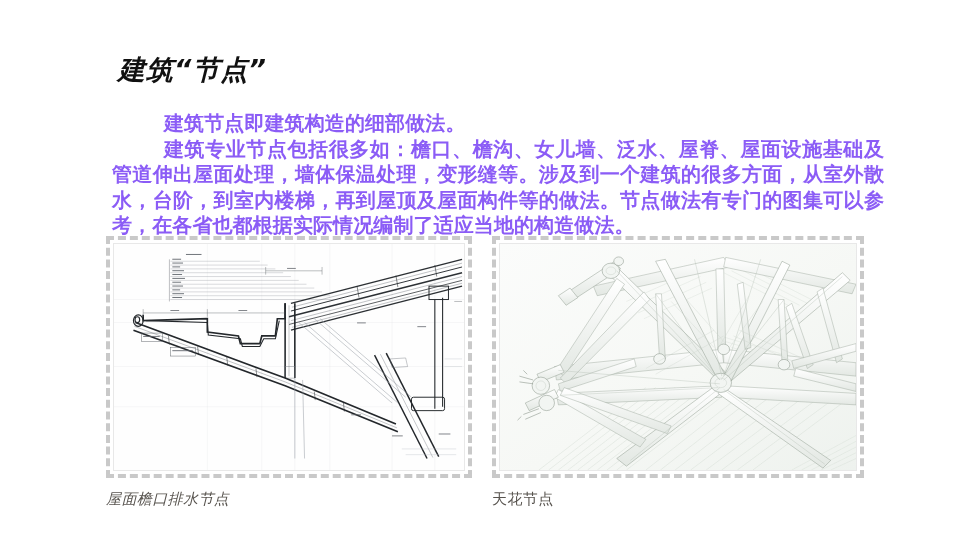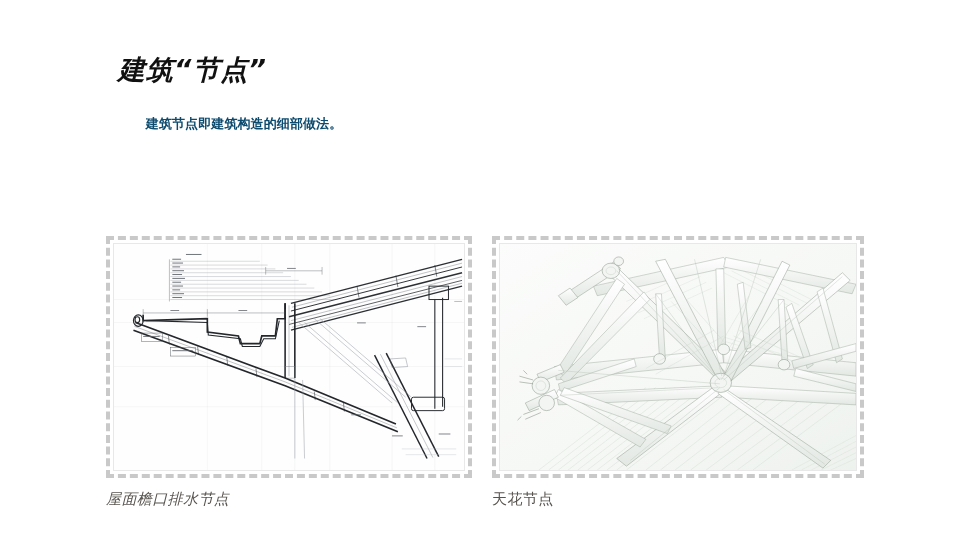--- a/index.html
+++ b/index.html
@@ -37,23 +37,23 @@
     white-space: nowrap;
     font-family: "DejaVu Sans", "Liberation Sans", sans-serif;
   }
 
   
   .body-block {
     position: absolute;
     left: 112px;
     top: 111px;
     width: 772px;
-    font-size: 13px;
+    font-size: 20px;
     font-weight: bold;
-    color: #0c4a6e;
+    color: #8b5cf6;
     line-height: 25.6px;
     letter-spacing: 0.1px;
     font-family: "DejaVu Sans", "Liberation Sans", sans-serif;
   }
   .body-block p {
     margin: 0;
     text-align: justify;
     text-justify: inter-ideograph;
   }
   .body-block p.indent {
@@ -109,20 +109,21 @@
 </style>
 </head>
 <body>
 
 <div class="slide">
 
   <div class="slide-title">建筑“节点”</div>
 
   <div class="body-block">
     <p class="indent">建筑节点即建筑构造的细部做法。</p>
+    <p class="indent">建筑专业节点包括很多如：檐口、檐沟、女儿墙、泛水、屋脊、屋面设施基础及管道伸出屋面处理，墙体保温处理，变形缝等。涉及到一个建筑的很多方面，从室外散水，台阶，到室内楼梯，再到屋顶及屋面构件等的做法。节点做法有专门的图集可以参考，在各省也都根据实际情况编制了适应当地的构造做法。</p>
   </div>
 
   <div class="figures">
 
     <div class="figure left">
       <div class="img-frame">
         <div class="img-inner">
           <svg class="art" viewBox="0 0 360 236" preserveAspectRatio="none">
             <defs>
               <g id="leader-lines">

